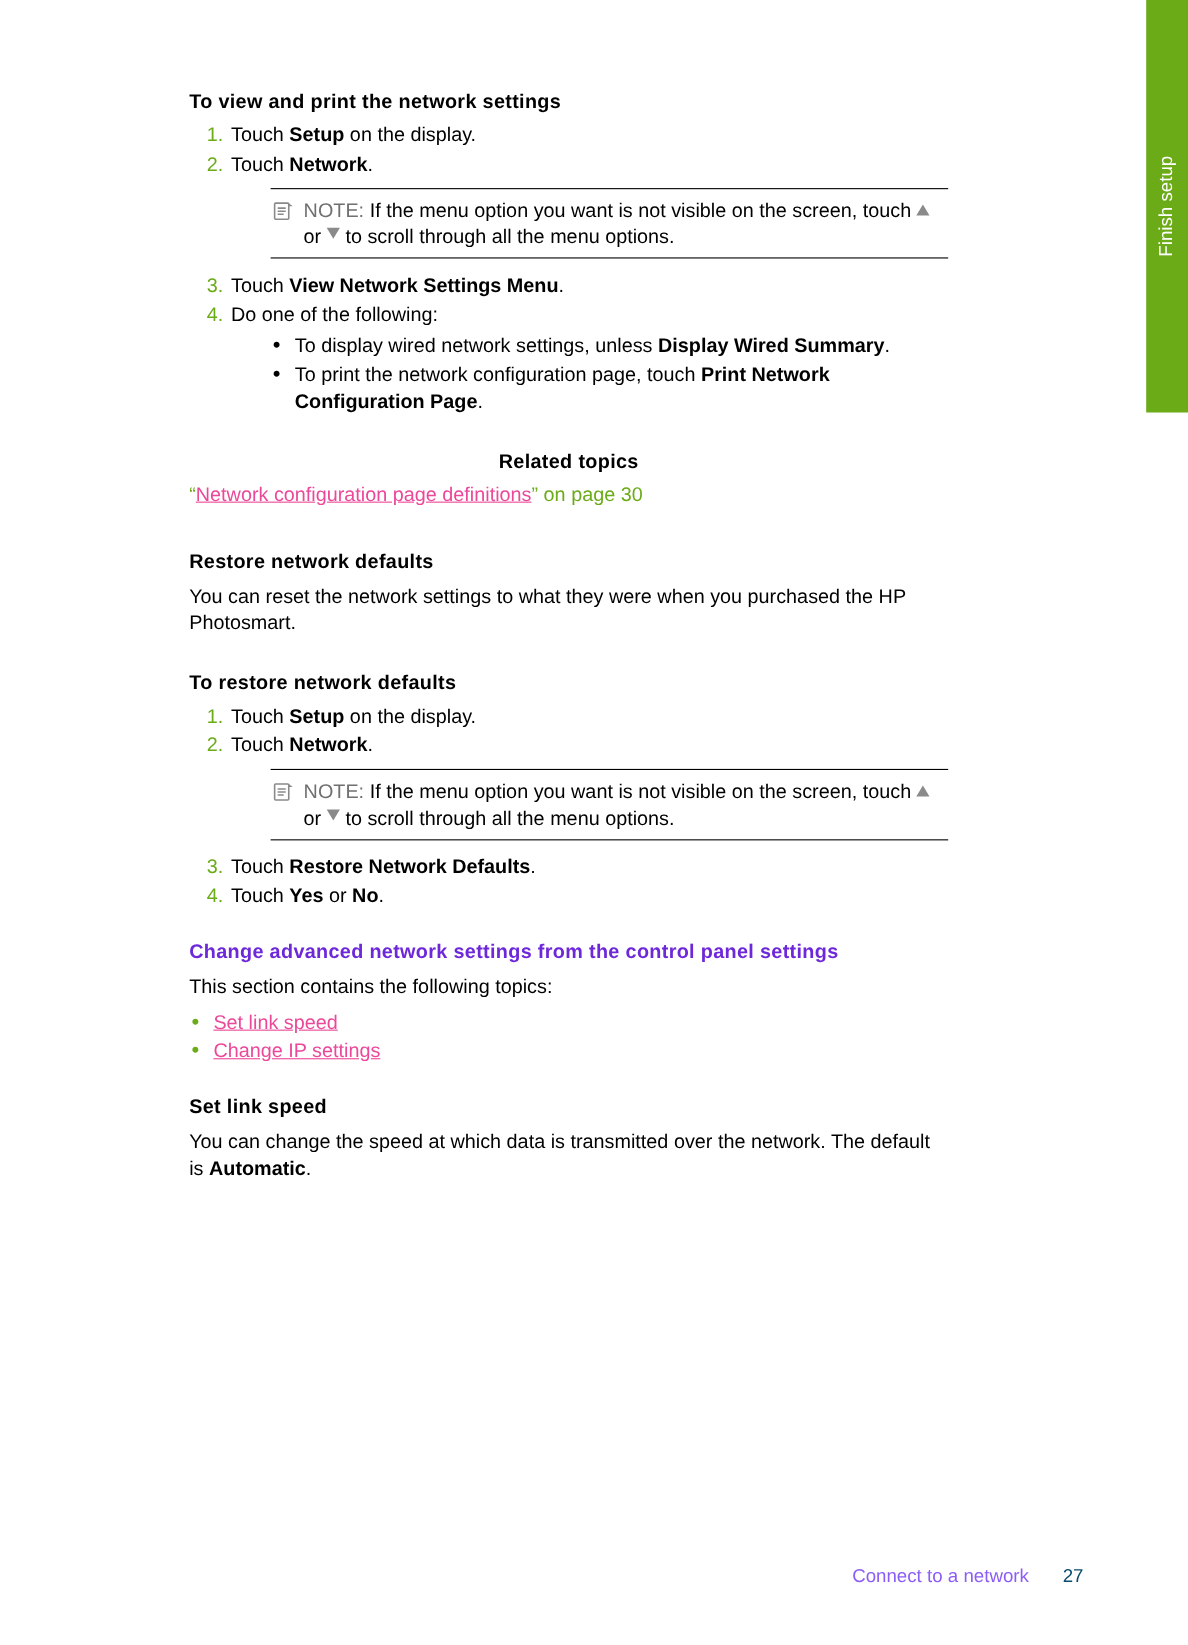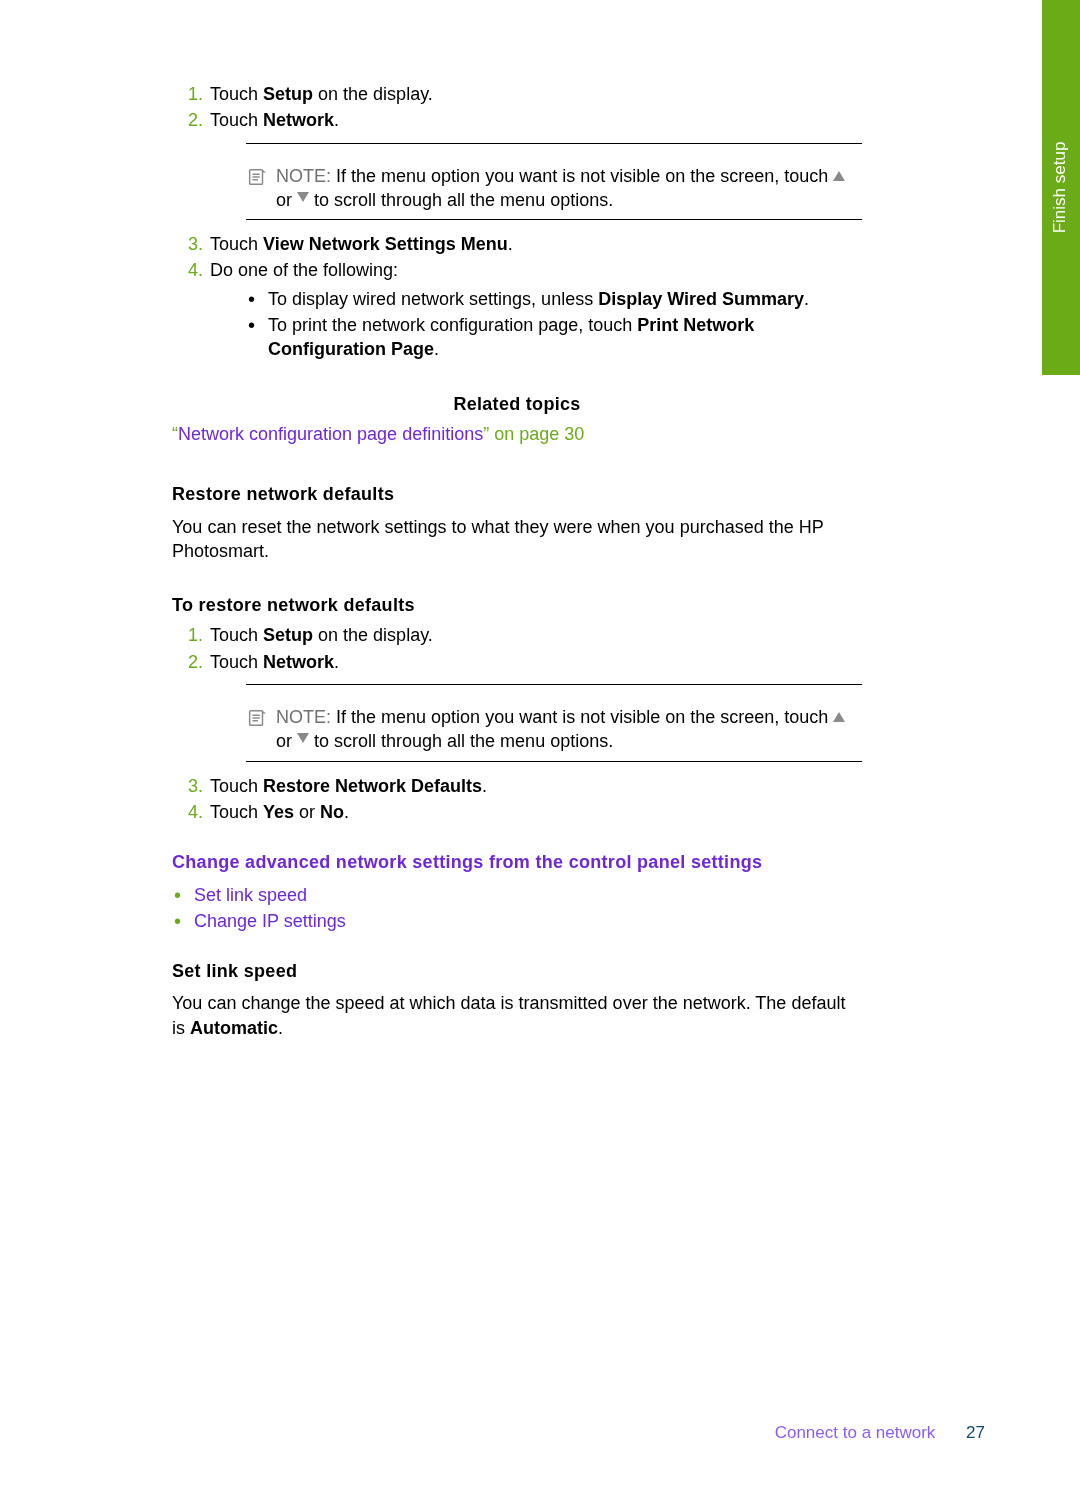--- a/index.html
+++ b/index.html
@@ -51,21 +51,21 @@
   }
   ol.steps > li::marker {
     color: #6cab18;
     font-weight: 400;
   }
   .word-bold { font-weight: 700; }
   .note-block {
     margin: 10px 0 12px 36px;
     border-top: 1px solid #000;
     border-bottom: 1px solid #000;
-    padding: 20px 0 7px 0;
+    padding: 7px 0 7px 0;
   }
   .note-row { display: flex; align-items: flex-start; }
   .note-icon {
     flex: 0 0 auto;
     width: 22px; height: 22px;
     color: #8a8a8a;
     margin-right: 8px;
     margin-top: 2px;
   }
   .note-body { flex: 1; color:#000; }
@@ -91,21 +91,22 @@
   }
   ul.bullets > li::before {
     content: "•";
     position: absolute;
     left: 2px; top: -1px;
     color: #000;
     font-size: 20px;
   }
   .para { margin: 8px 0; }
   .link {
-    color: #6d28d9;
+    color: #ec4899;
+    text-decoration: underline;
     cursor: pointer;
   }
   .link-quote { color: #6cab18; }
   .green-heading {
     color: #6d28d9;
     font-weight: 700;
     letter-spacing: 0.3px;
     margin: 26px 0 8px 0;
   }
   .section-gap { margin-top: 36px; }
@@ -139,20 +140,21 @@
 <body>
 
 <div class="page">
 
   <div class="side-tab">
     <span>Finish setup</span>
   </div>
 
   <div class="content">
 
+    <p class="bold-title">To view and print the network settings</p>
     <ol class="steps">
       <li>
         <span>Touch </span><span class="word-bold">Setup</span><span> on the display.</span>
       </li>
       <li>
         <span>Touch </span><span class="word-bold">Network</span><span>.</span>
 
         <div class="note-block">
           <div class="note-row">
             <span class="note-icon">
@@ -225,20 +227,21 @@
       </li>
       <li>
         <span>Touch </span><span class="word-bold">Restore Network Defaults</span><span>.</span>
       </li>
       <li>
         <span>Touch </span><span class="word-bold">Yes</span><span> or </span><span class="word-bold">No</span><span>.</span>
       </li>
     </ol>
 
     <p class="green-heading">Change advanced network settings from the control panel settings</p>
+    <p class="para">This section contains the following topics:</p>
     <ul class="topic-links">
       <li><a class="link">Set link speed</a></li>
       <li><a class="link">Change IP settings</a></li>
     </ul>
 
     <p class="bold-title" style="margin-top:26px;">Set link speed</p>
     <p class="para">
       <span>You can change the speed at which data is transmitted over the network. The default is </span><span class="word-bold">Automatic</span><span>.</span>
     </p>
 

